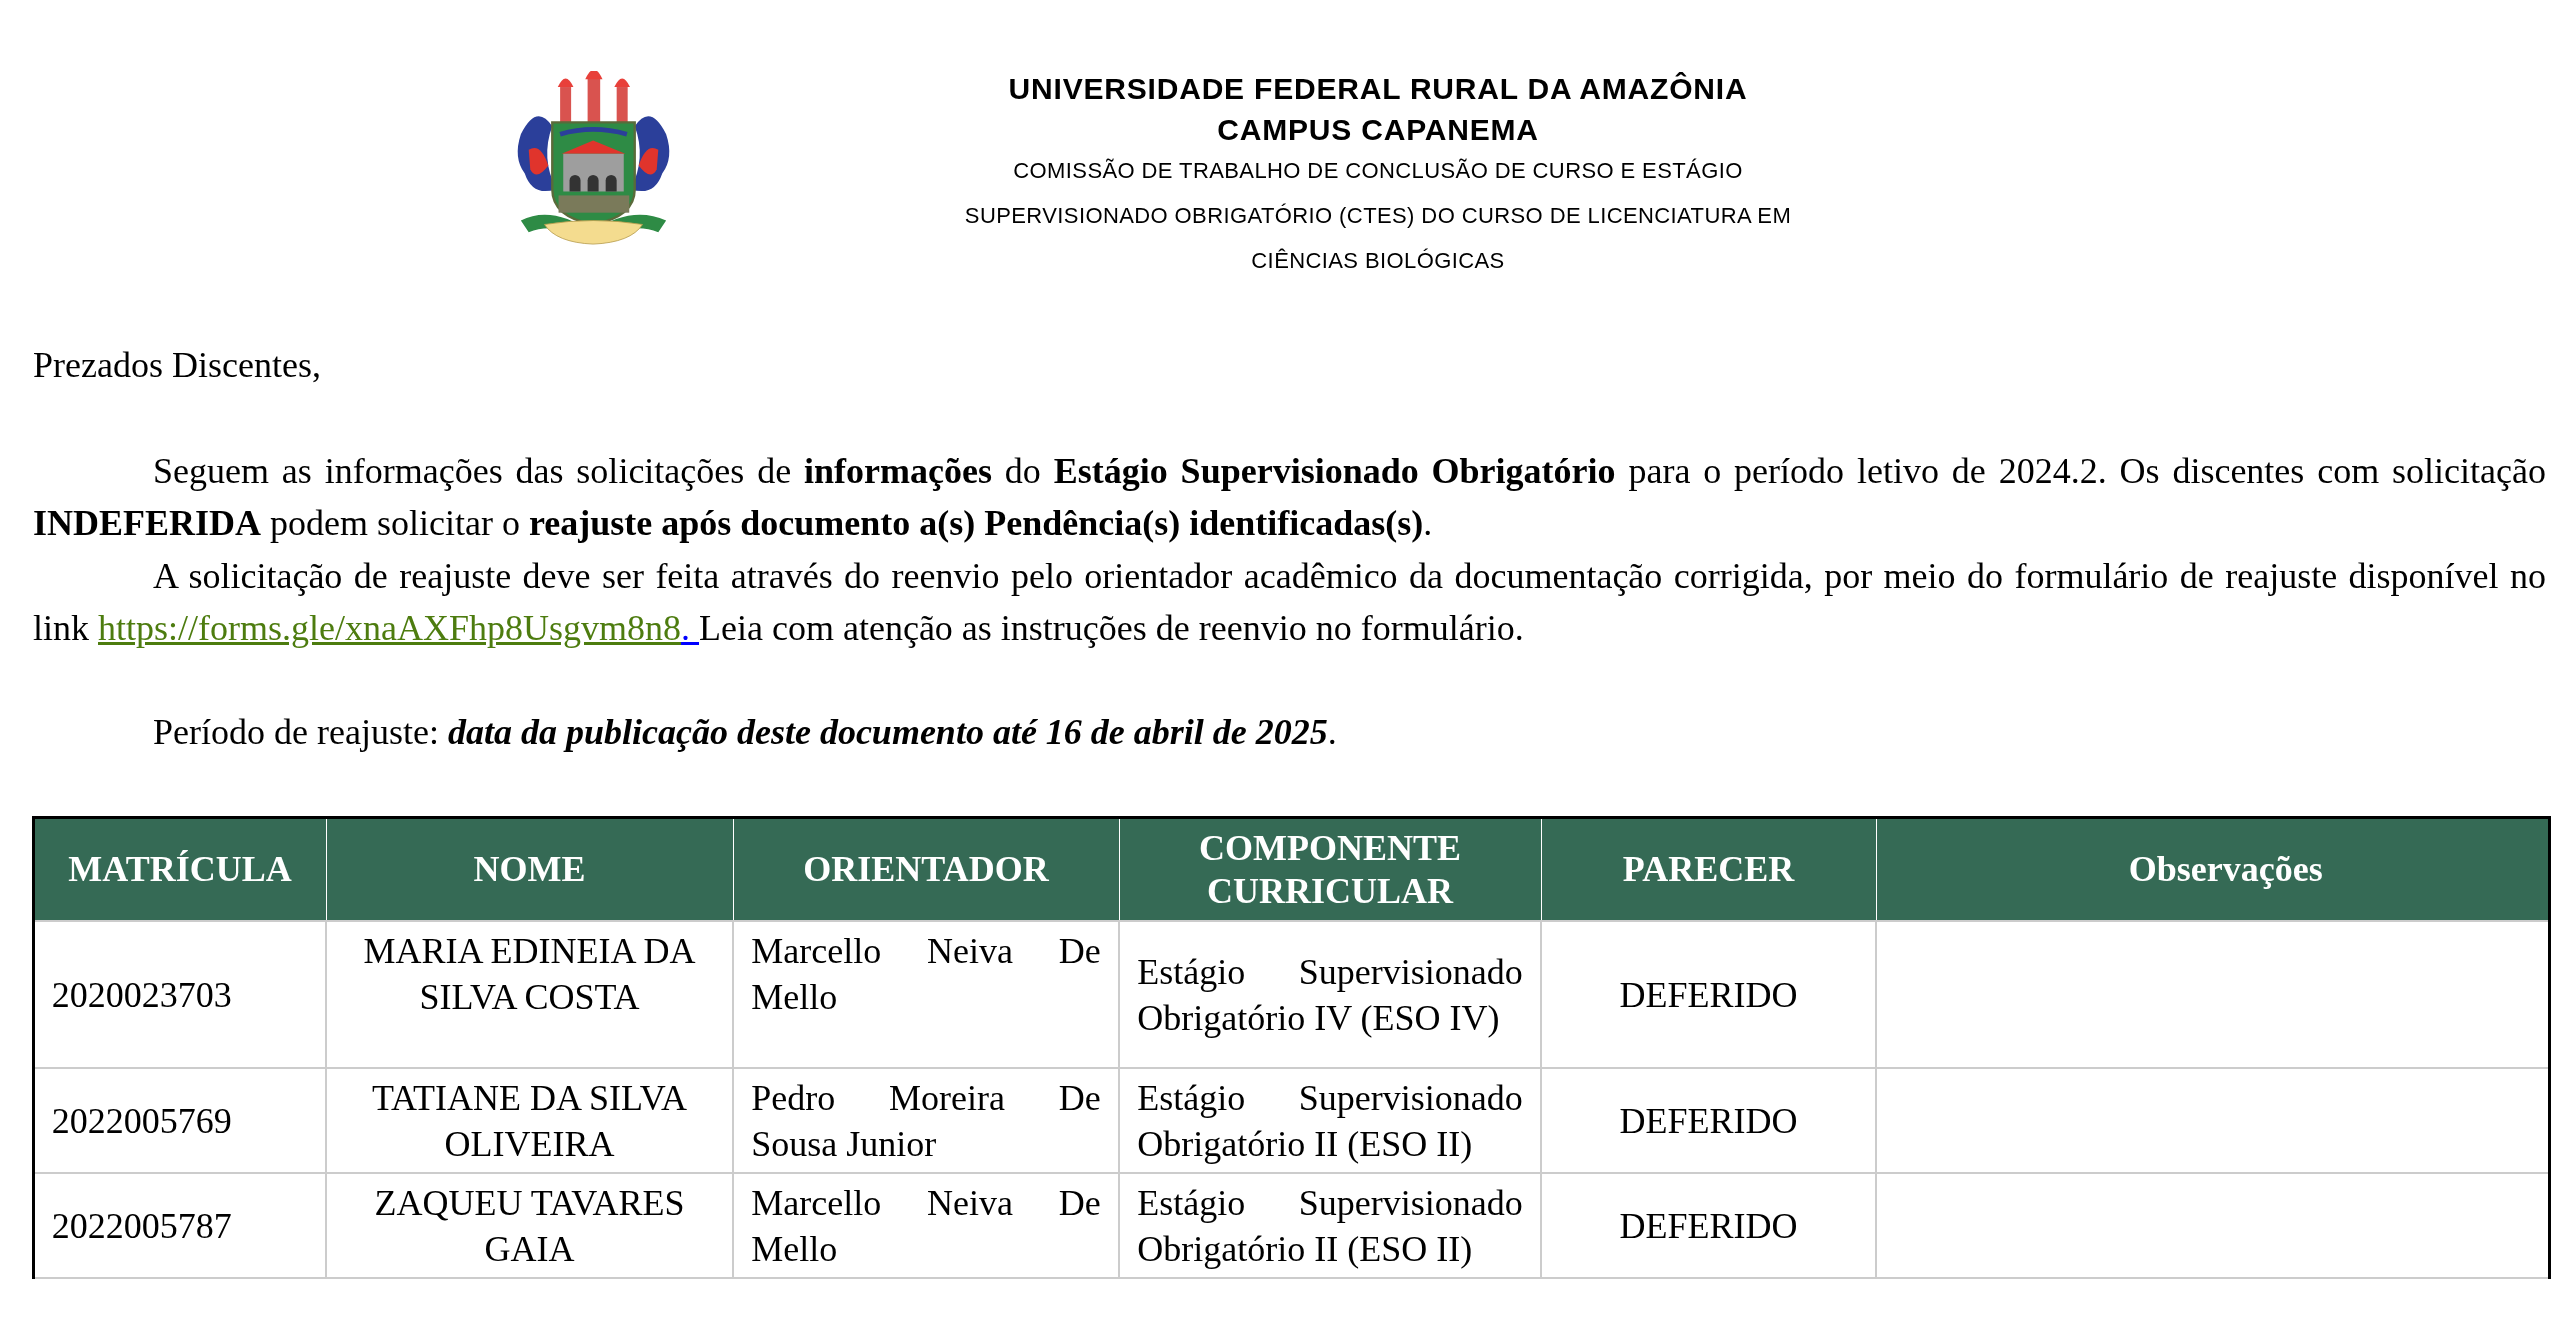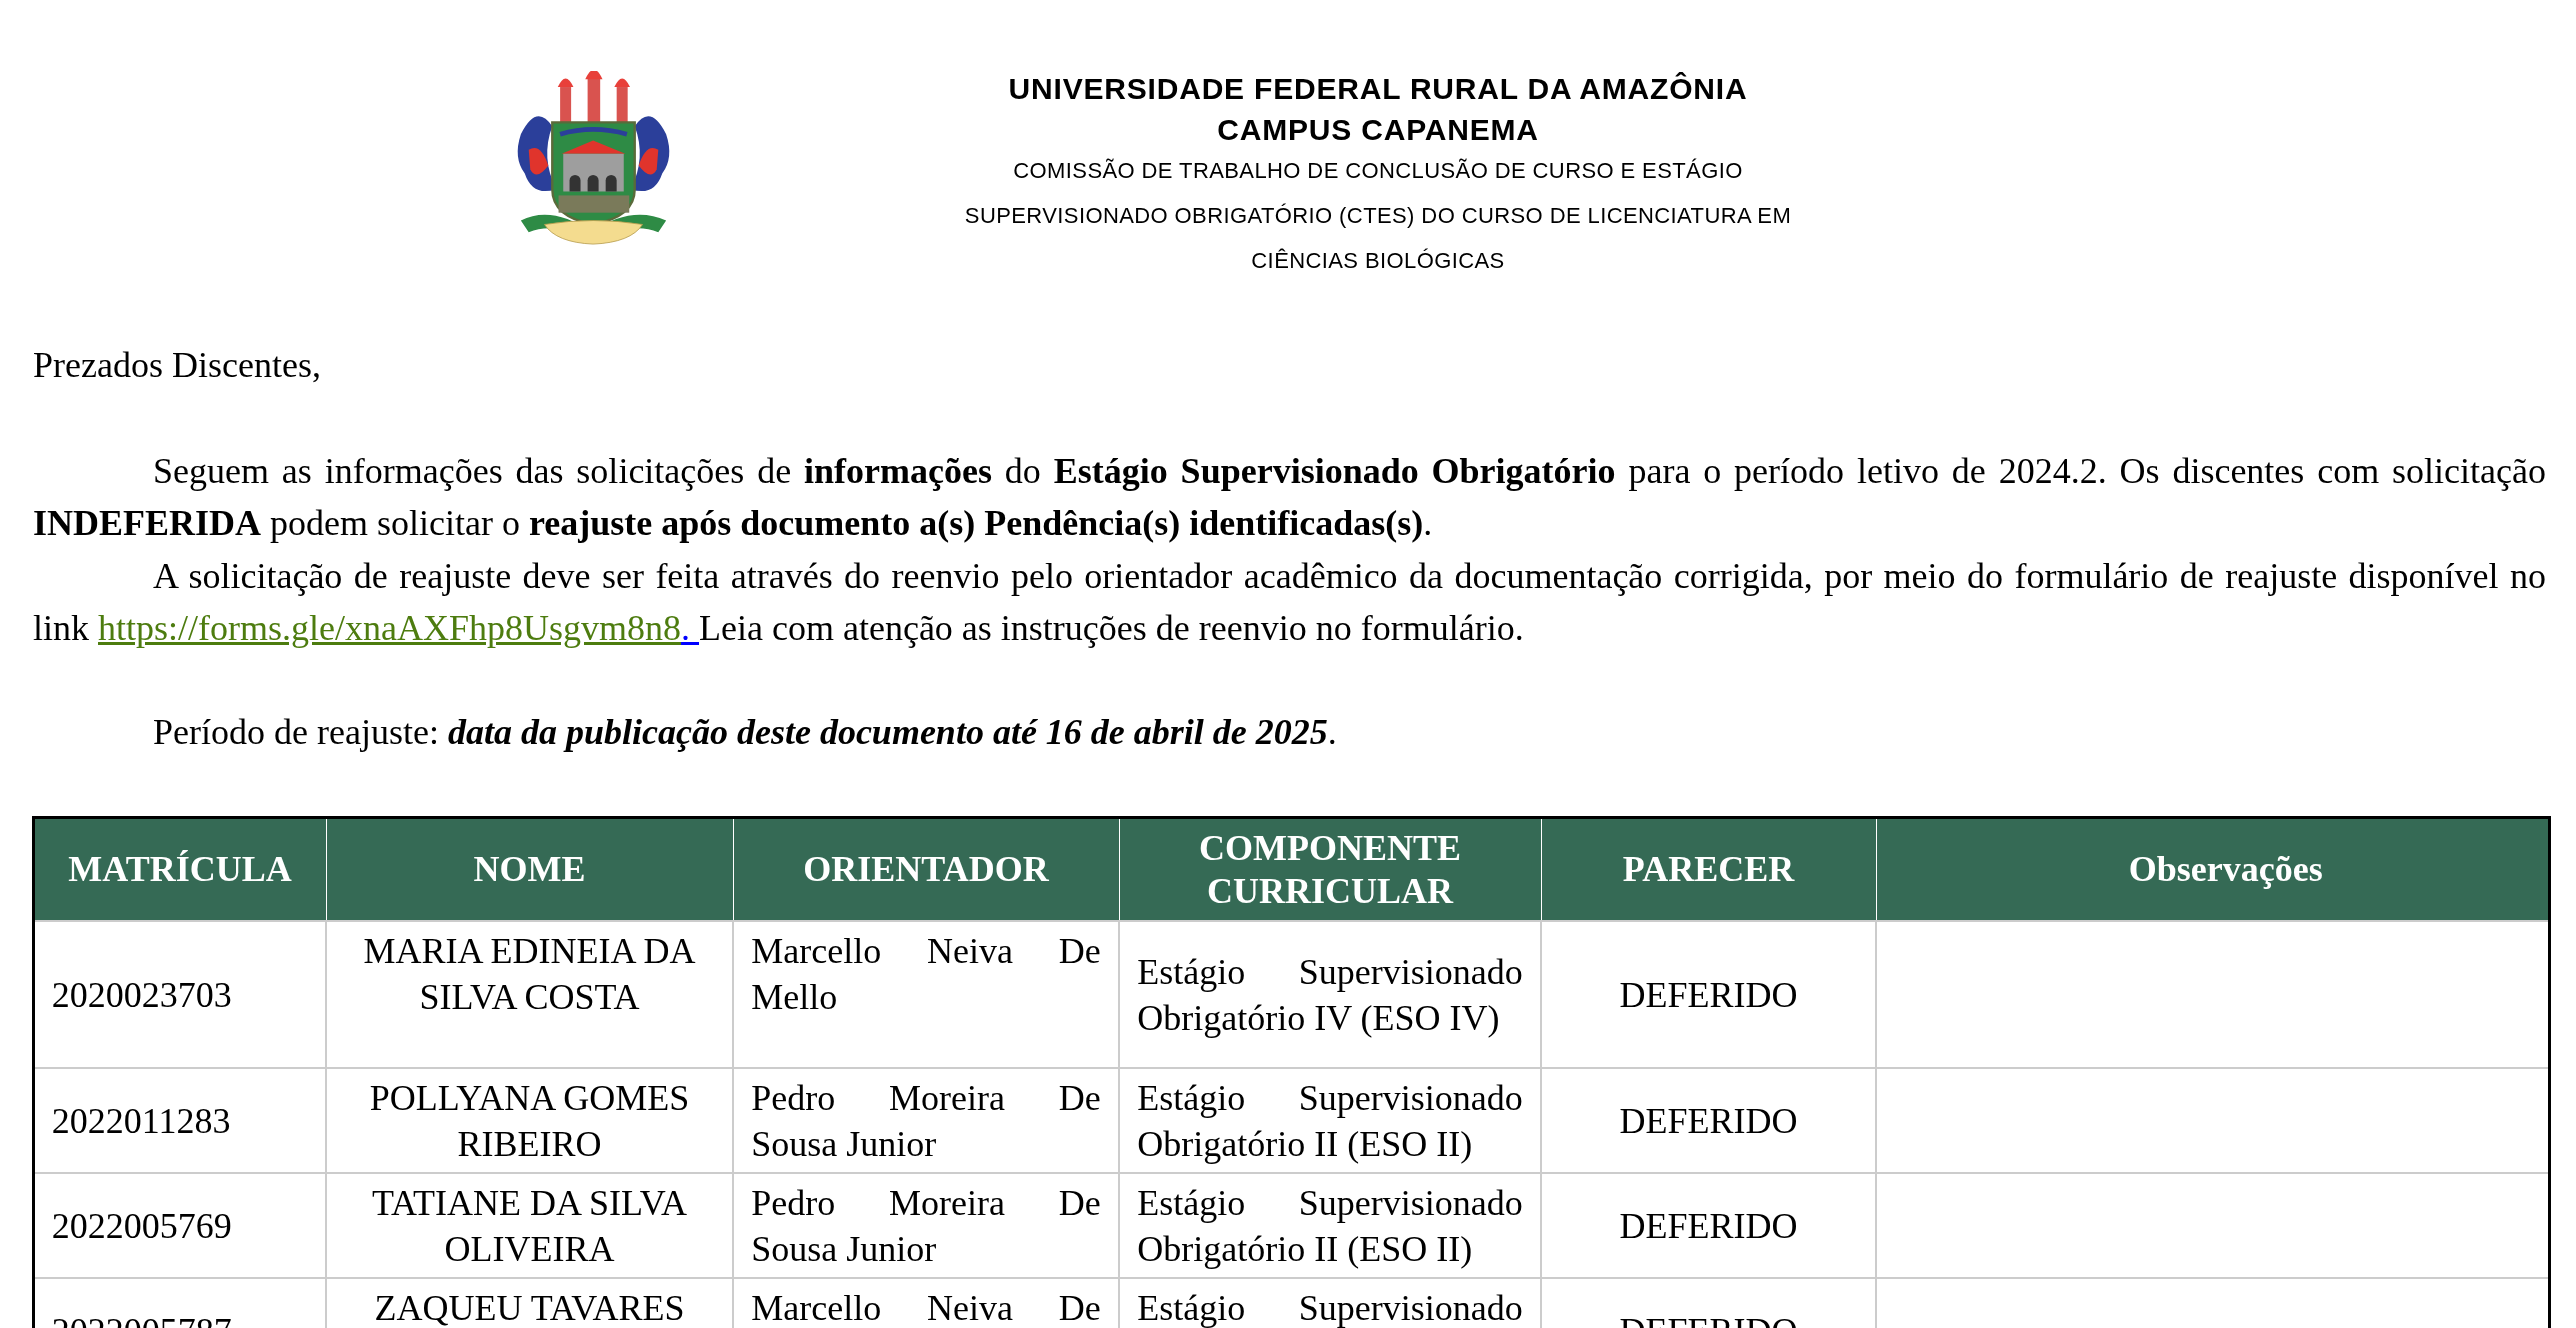--- a/index.html
+++ b/index.html
@@ -102,28 +102,20 @@
   <tbody>
     <tr style="height:147px;">
       <td>2020023703</td>
       <td class="nome" style="vertical-align:top; padding-top:6.3px;">MARIA EDINEIA DA SILVA COSTA</td>
       <td class="just-cell" style="vertical-align:top; padding-top:6.3px;">Marcello Neiva De Mello</td>
       <td class="just-cell">Estágio Supervisionado Obrigatório IV (ESO IV)</td>
       <td class="center">DEFERIDO</td>
       <td></td>
     </tr>
     <tr style="height:105px;">
-      <td>2022011283</td>
-      <td class="nome">POLLYANA GOMES RIBEIRO</td>
-      <td class="just-cell">Pedro Moreira De Sousa Junior</td>
-      <td class="just-cell">Estágio Supervisionado Obrigatório II (ESO II)</td>
-      <td class="center">DEFERIDO</td>
-      <td></td>
-    </tr>
-    <tr style="height:105px;">
       <td>2022005769</td>
       <td class="nome">TATIANE DA SILVA OLIVEIRA</td>
       <td class="just-cell">Pedro Moreira De Sousa Junior</td>
       <td class="just-cell">Estágio Supervisionado Obrigatório II (ESO II)</td>
       <td class="center">DEFERIDO</td>
       <td></td>
     </tr>
     <tr style="height:105px;">
       <td>2022005787</td>
       <td class="nome">ZAQUEU TAVARES GAIA</td>

